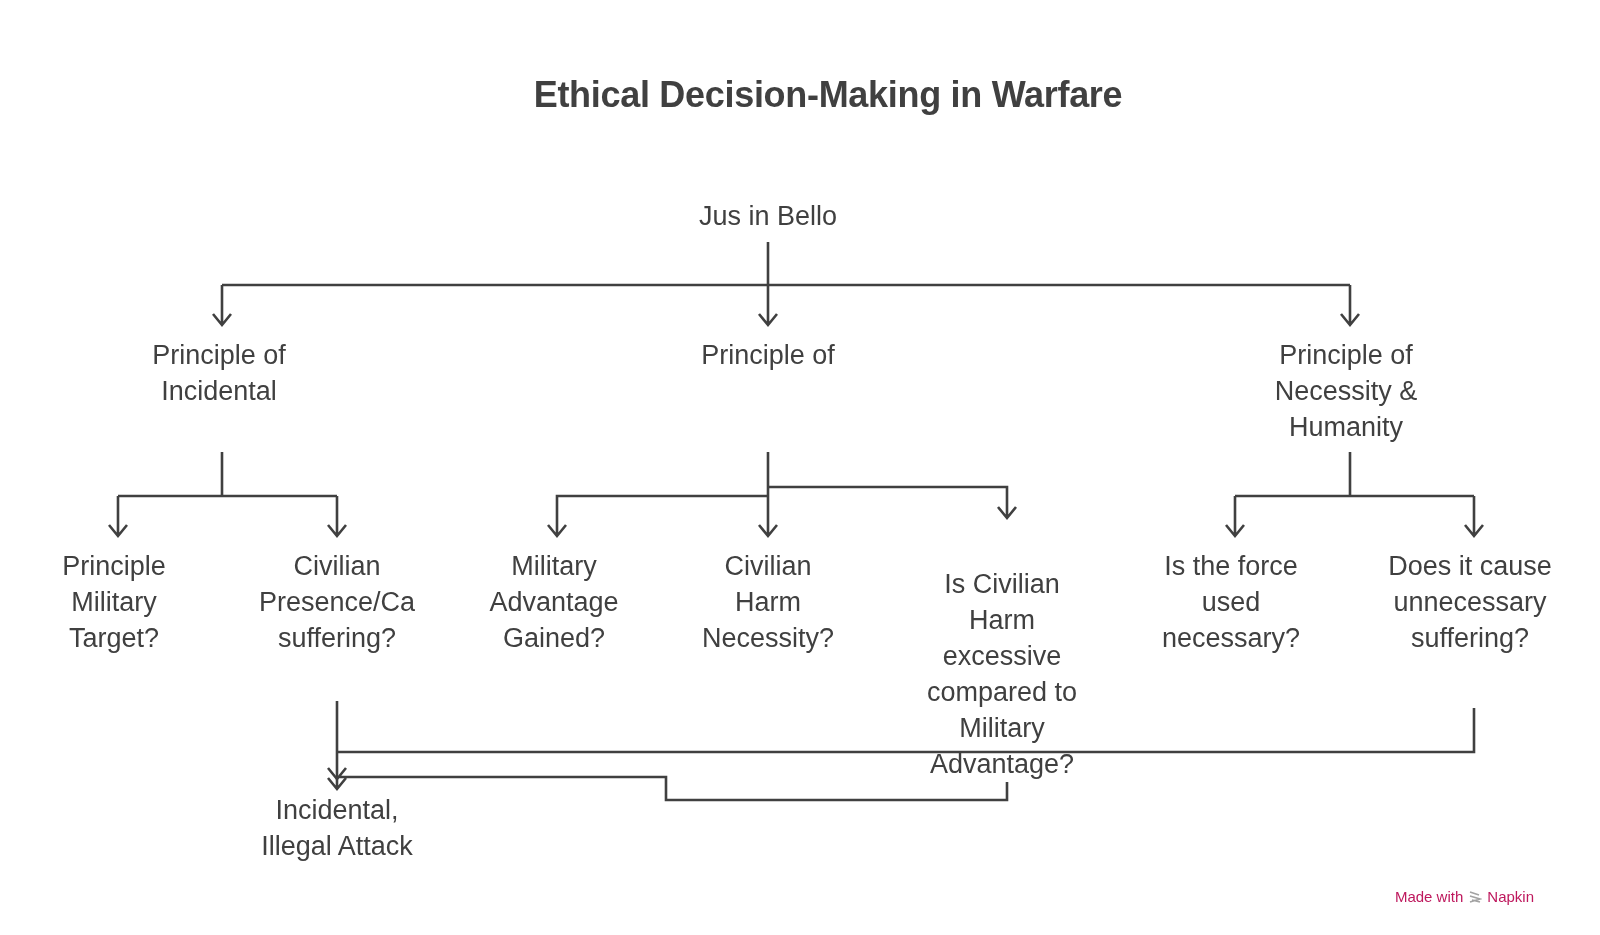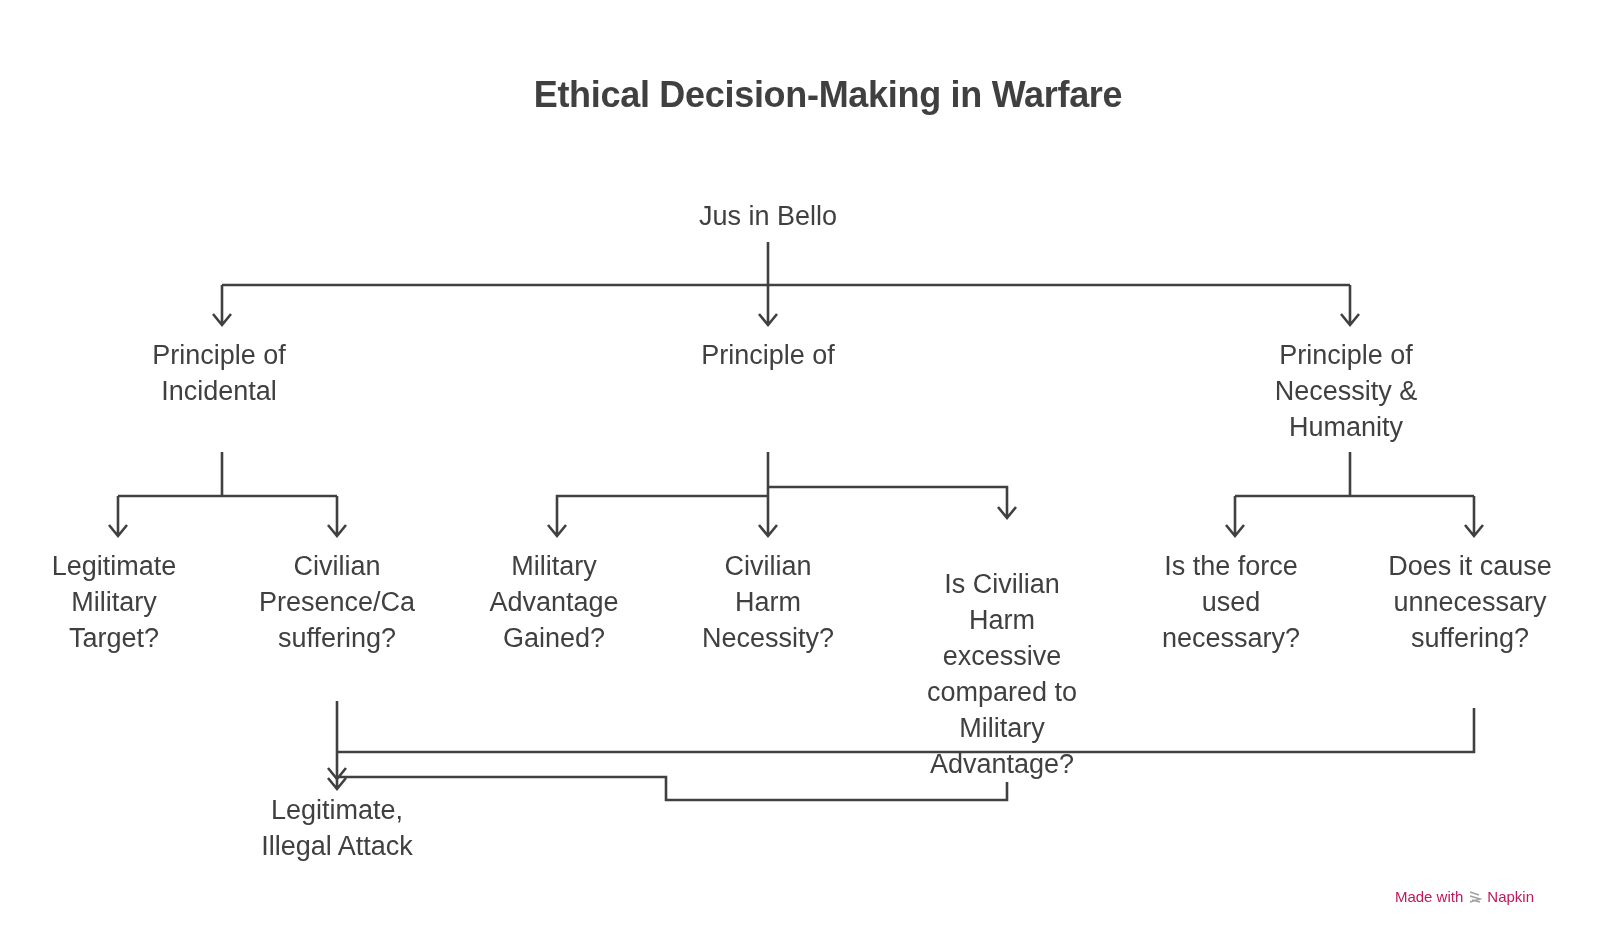--- a/index.html
+++ b/index.html
@@ -59,21 +59,21 @@
   <span>Principle of</span>
 </div>
 
 <div class="node" style="left:1346px; top:337px;">
   <span>Principle of</span>
   <span>Necessity &amp;</span>
   <span>Humanity</span>
 </div>
 
 <div class="node" style="left:114px; top:548px;">
-  <span>Legitimate</span>
+  <span>Principle</span>
   <span>Military</span>
   <span>Target?</span>
 </div>
 
 <div class="node" style="left:337px; top:548px;">
   <span>Civilian</span>
   <span>Presence/Ca</span>
   <span>suffering?</span>
 </div>
 
@@ -104,21 +104,21 @@
   <span>necessary?</span>
 </div>
 
 <div class="node" style="left:1470px; top:548px;">
   <span>Does it cause</span>
   <span>unnecessary</span>
   <span>suffering?</span>
 </div>
 
 <div class="node" style="left:337px; top:792px;">
-  <span>Legitimate,</span>
+  <span>Incidental,</span>
   <span>Illegal Attack</span>
 </div>
 
 <div class="footer">
   <span>Made with</span>
   <svg viewBox="0 0 14 16">
     <path d="M2 3 L11 6 M2 7 L12 10 L2 13 M4 11 L12 13" stroke="#a3a3a3" stroke-width="1.6" fill="none"></path>
   </svg>
   <span>Napkin</span>
 </div>

